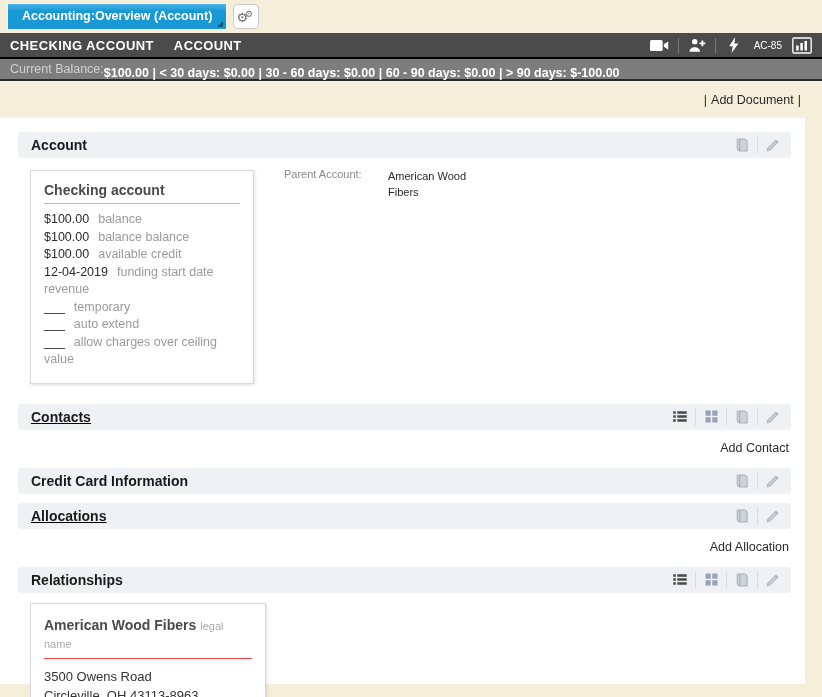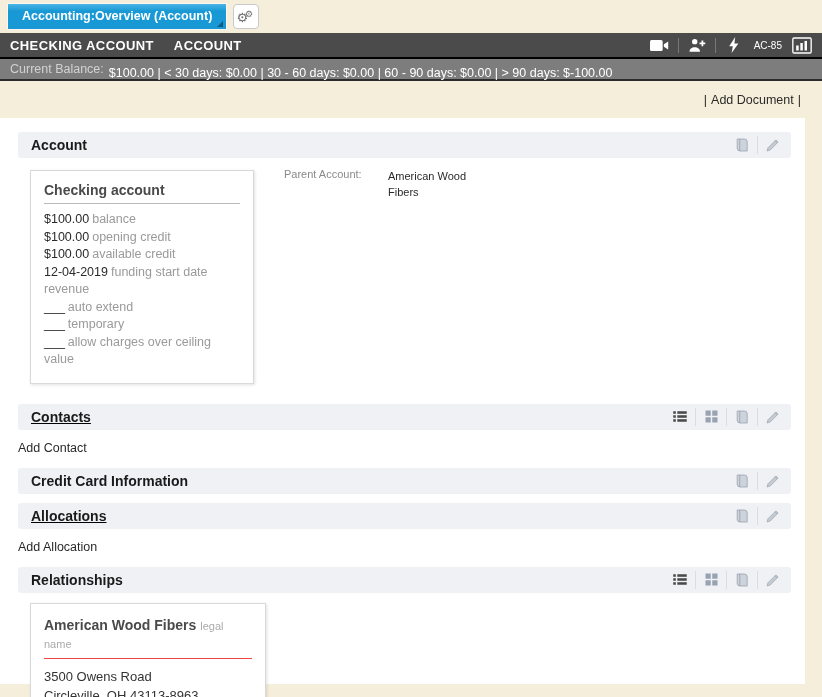--- a/index.html
+++ b/index.html
@@ -43,22 +43,22 @@
   .darkbar .right { margin-left: auto; display: flex; align-items: center; gap: 8px; }
   .dbicon { width: 20px; height: 18px; display: inline-flex; align-items: center; justify-content: center; cursor: pointer; }
   .dbdivider { width: 1px; height: 15px; background: #787878; }
   .record-code { font-size: 10px; color: #fff; margin: 0 2px; }
 
   
   .statusbar {
     height: 22px; background: #7d7d7d; border-bottom: 2px solid #2b2b2b;
     display: flex; align-items: center; padding: 0 10px; font-size: 12.5px;
   }
-  .statusbar .slabel { color: #d2d2d2; margin-right: 5px; }
-  .statusbar .svalues { color: #fff; font-weight: normal; margin-top: 8px; }
+  .statusbar .slabel { color: #d2d2d2; }
+  .statusbar .svalues { color: #fff; font-weight: bold; margin-top: 8px; }
 
   
   .adddoc-row {
     height: 37px; display: flex; align-items: center; justify-content: flex-end;
     padding-right: 17px; font-size: 12.5px; color: #2a2a2a;
   }
   .adddoc-row .pipe { margin: 0 4px; }
   .link { color: #2a2a2a; cursor: pointer; }
 
   
@@ -69,37 +69,37 @@
 
   .section-header {
     background: #f0f1f5; border-radius: 3px; height: 26px;
     display: flex; align-items: center; padding: 0 6px 0 13px;
   }
   .section-title { font-size: 14px; font-weight: bold; color: #1a1a1a; }
   .section-icons { margin-left: auto; display: flex; align-items: center; }
   .sicon { width: 24px; height: 18px; display: inline-flex; align-items: center; justify-content: center; cursor: pointer; }
   .sdivider { width: 1px; height: 18px; background: #dcdde2; margin: 0 3px; }
 
-  .addlink-row { text-align: left; font-size: 12.5px; margin: 11px 2px 13px 0; }
+  .addlink-row { text-align: right; font-size: 12.5px; margin: 11px 2px 13px 0; }
 
   .gap20 { margin-top: 20px; text-decoration: underline; }
   .gap9  { margin-top: 9px; text-decoration: underline; }
 
   
   .account-body { display: flex; align-items: flex-start; }
   .info-card {
     margin: 12px 0 0 12px; width: 224px; min-height: 186px;
     background: #fff; border: 1px solid #d9d9d9;
     box-shadow: 1px 1px 3px rgba(0,0,0,.12);
     padding: 11px 13px 14px 13px;
   }
   .card-title { font-size: 14px; font-weight: bold; color: #4a4a4a; padding-bottom: 5px; border-bottom: 1px solid #b9b9b9; }
   .card-fields { margin-top: 7px; font-size: 12.5px; line-height: 17.5px; }
   .field .val { color: #2a2a2a; }
-  .field .val:not(:empty) { margin-right: 3px; }
+  .field .val:not(:empty) { margin-right: 9px; }
   .field .lbl { color: #9a9a9a; }
 
   .parent-block { display: flex; margin: 10px 0 0 30px; font-size: 11px; }
   .parent-label { color: #8a8a8a; width: 104px; }
   .parent-link { width: 94px; line-height: 16px; }
 
   
   .rel-card {
     margin: 10px 0 0 12px; width: 236px;
     background: #fff; border: 1px solid #d9d9d9;
@@ -189,26 +189,26 @@
           </svg>
       </span>
     </div>
   </div>
 
   <div class="account-body">
     <div class="info-card">
       <div class="card-title">Checking account</div>
       <div class="card-fields">
         <div class="field"><span class="val">$100.00</span><span class="lbl">balance</span></div>
-        <div class="field"><span class="val">$100.00</span><span class="lbl">opening credit</span></div>
+        <div class="field"><span class="val">$100.00</span><span class="lbl">balance balance</span></div>
         <div class="field"><span class="val">$100.00</span><span class="lbl">available credit</span></div>
         <div class="field"><span class="val">12-04-2019</span><span class="lbl">funding start date</span></div>
         <div class="field"><span class="val"></span><span class="lbl">revenue</span></div>
+        <div class="field"><span class="val">___</span><span class="lbl">temporary</span></div>
         <div class="field"><span class="val">___</span><span class="lbl">auto extend</span></div>
-        <div class="field"><span class="val">___</span><span class="lbl">temporary</span></div>
         <div class="field"><span class="val">___</span><span class="lbl">allow charges over ceiling value</span></div>
       </div>
     </div>
 
     <div class="parent-block">
       <span class="parent-label">Parent Account:</span>
       <span class="parent-link link">American Wood Fibers</span>
     </div>
   </div>
 

